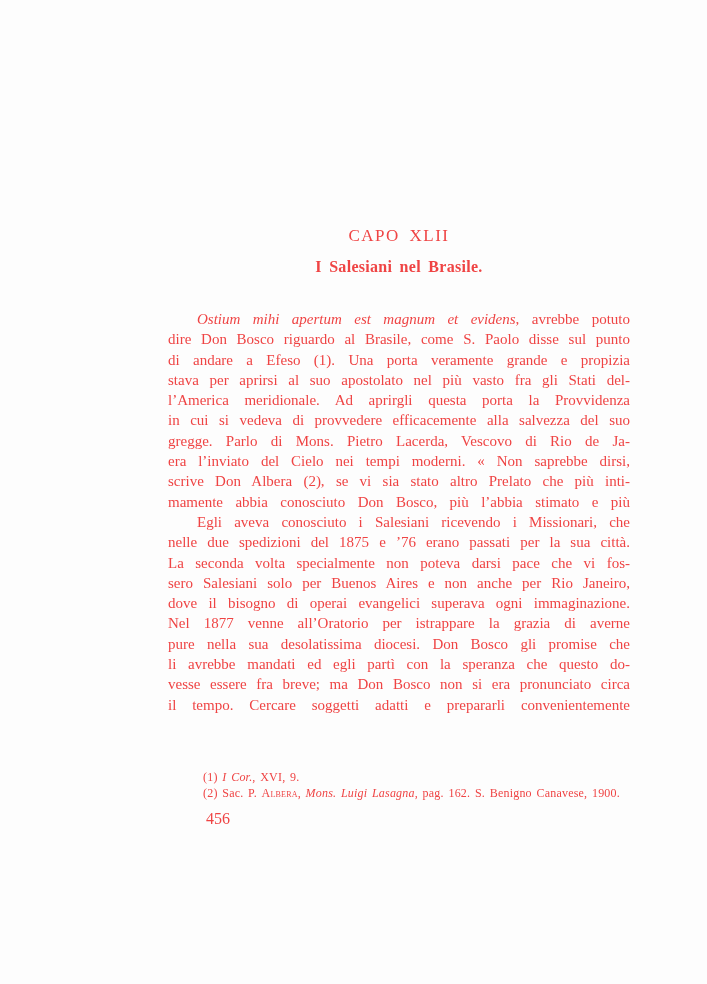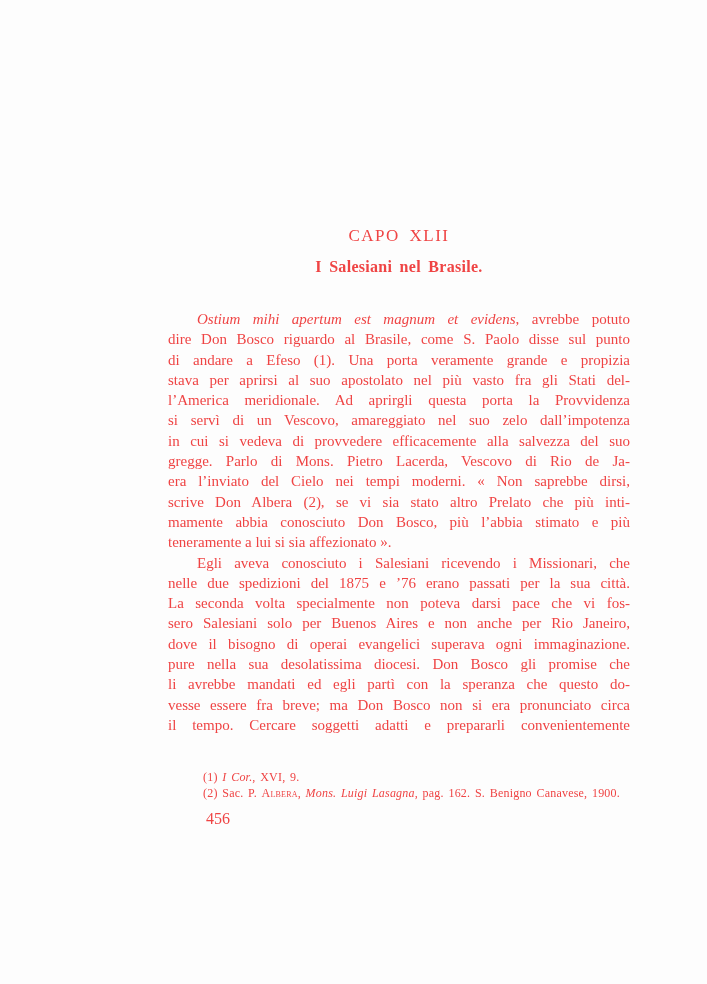--- a/index.html
+++ b/index.html
@@ -75,34 +75,33 @@
 <div class="sheet" style="background: rgb(253, 253, 253); color: #ef4444;">
   <div class="chapter-heading">CAPO XLII</div>
   <div class="chapter-title">I Salesiani nel Brasile.</div>
   <div class="body-text" id="body-text">
       <div class="para">
         <div class="line indent"><em>Ostium mihi apertum est magnum et evidens</em><span>, avrebbe potuto</span></div>
         <div class="line"><span>dire Don Bosco riguardo al Brasile, come S. Paolo disse sul punto</span></div>
         <div class="line"><span>di andare a Efeso (1). Una porta veramente grande e propizia</span></div>
         <div class="line"><span>stava per aprirsi al suo apostolato nel più vasto fra gli Stati del-</span></div>
         <div class="line"><span>l’America meridionale. Ad aprirgli questa porta la Provvidenza</span></div>
-        <div class="line"><span>si servì di un Vescovo, amareggiato nel suo zelo dall’impotenza</span></div>
         <div class="line"><span>in cui si vedeva di provvedere efficacemente alla salvezza del suo</span></div>
         <div class="line"><span>gregge. Parlo di Mons. Pietro Lacerda, Vescovo di Rio de Ja-</span></div>
         <div class="line"><span>era l’inviato del Cielo nei tempi moderni. « Non saprebbe dirsi,</span></div>
         <div class="line"><span>scrive Don Albera (2), se vi sia stato altro Prelato che più inti-</span></div>
         <div class="line"><span>mamente abbia conosciuto Don Bosco, più l’abbia stimato e più</span></div>
-        <div class="line last"><span>teneramente a lui si sia affezionato ».</span></div>
       </div>
       <div class="para">
         <div class="line indent"><span>Egli aveva conosciuto i Salesiani ricevendo i Missionari, che</span></div>
         <div class="line"><span>nelle due spedizioni del 1875 e ’76 erano passati per la sua città.</span></div>
         <div class="line"><span>La seconda volta specialmente non poteva darsi pace che vi fos-</span></div>
         <div class="line"><span>sero Salesiani solo per Buenos Aires e non anche per Rio Janeiro,</span></div>
         <div class="line"><span>dove il bisogno di operai evangelici superava ogni immaginazione.</span></div>
+        <div class="line"><span>Nel 1877 venne all’Oratorio per istrappare la grazia di averne</span></div>
         <div class="line"><span>pure nella sua desolatissima diocesi. Don Bosco gli promise che</span></div>
         <div class="line"><span>li avrebbe mandati ed egli partì con la speranza che questo do-</span></div>
         <div class="line"><span>vesse essere fra breve; ma Don Bosco non si era pronunciato circa</span></div>
         <div class="line"><span>il tempo. Cercare soggetti adatti e prepararli convenientemente</span></div>
       </div>
     </div>
   <div class="footnotes" id="footnotes">
       <div class="footnote"><span>(1) </span><em>I Cor.</em><span>, XVI, 9.</span></div>
       <div class="footnote"><span>(2) Sac. P. </span><span class="sc">Albera</span><span>, </span><em>Mons. Luigi Lasagna</em><span>, pag. 162. S. Benigno Canavese, 1900.</span></div>
     </div>

